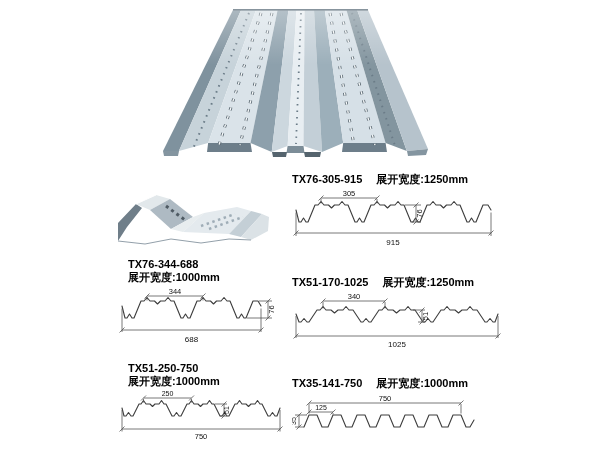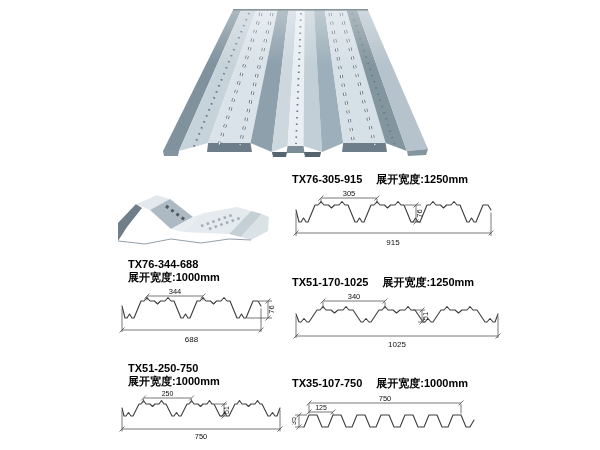--- a/index.html
+++ b/index.html
@@ -139,21 +139,21 @@
       <text class="dimtx sm" x="49.5" y="5" text-anchor="middle">250</text>
       <path class="dimln" d="M97,13 H109 M102,25 H109 M106,13 V25 M103.5,15.5 L108.5,10.5 M103.5,27.5 L108.5,22.5"></path>
       <text class="dimtx sm" x="111" y="19" text-anchor="middle" transform="rotate(-90 111 19)">51</text>
       <path class="dimln" d="M4,19 V40.5 M162,19 V40.5 M4,38 H162 M1.5,40.5 L6.5,35.5 M159.5,40.5 L164.5,35.5"></path>
       <text class="dimtx" x="83" y="48" text-anchor="middle">750</text>
     </svg>
   </div>
 
   <div class="diagram" style="left:292px;top:377px;width:202px;">
     <div class="dg-title">
-      <span>TX35-107-750</span><span class="unfold-inline">展开宽度:1000mm</span>
+      <span>TX35-141-750</span><span class="unfold-inline">展开宽度:1000mm</span>
     </div>
     <svg width="200" height="50" viewBox="0 0 200 50">
       <path class="prof" d="M12,34 L17,22 L25,22 L30,34 L36,34 L41,22 L49,22 L54,34 L60,34 L65,22 L73,22 L78,34 L84,34 L89,22 L97,22 L102,34 L108,34 L113,22 L121,22 L126,34 L132,34 L137,22 L145,22 L150,34 L156,34 L161,22 L169,22 L174,34 L178,34 L182,27"></path>
       <path class="dimln" d="M17,10 H169 M14.5,12.5 L19.5,7.5 M166.5,12.5 L171.5,7.5 M17,11 V20.5 M169,11 V20.5"></path>
       <text class="dimtx" x="93" y="7.5" text-anchor="middle">750</text>
       <path class="dimln" d="M17,19 H41 M14.5,21.5 L19.5,16.5 M38.5,21.5 L43.5,16.5 M41,20 V21.5"></path>
       <text class="dimtx sm" x="29" y="16.5" text-anchor="middle">125</text>
       <path class="dimln" d="M3,22 H15 M3,34 H12 M7,22 V34 M4.5,24.5 L9.5,19.5 M4.5,36.5 L9.5,31.5"></path>
       <text class="dimtx sm" x="3.5" y="28" text-anchor="middle" transform="rotate(-90 3.5 28)">35</text>
     </svg>

